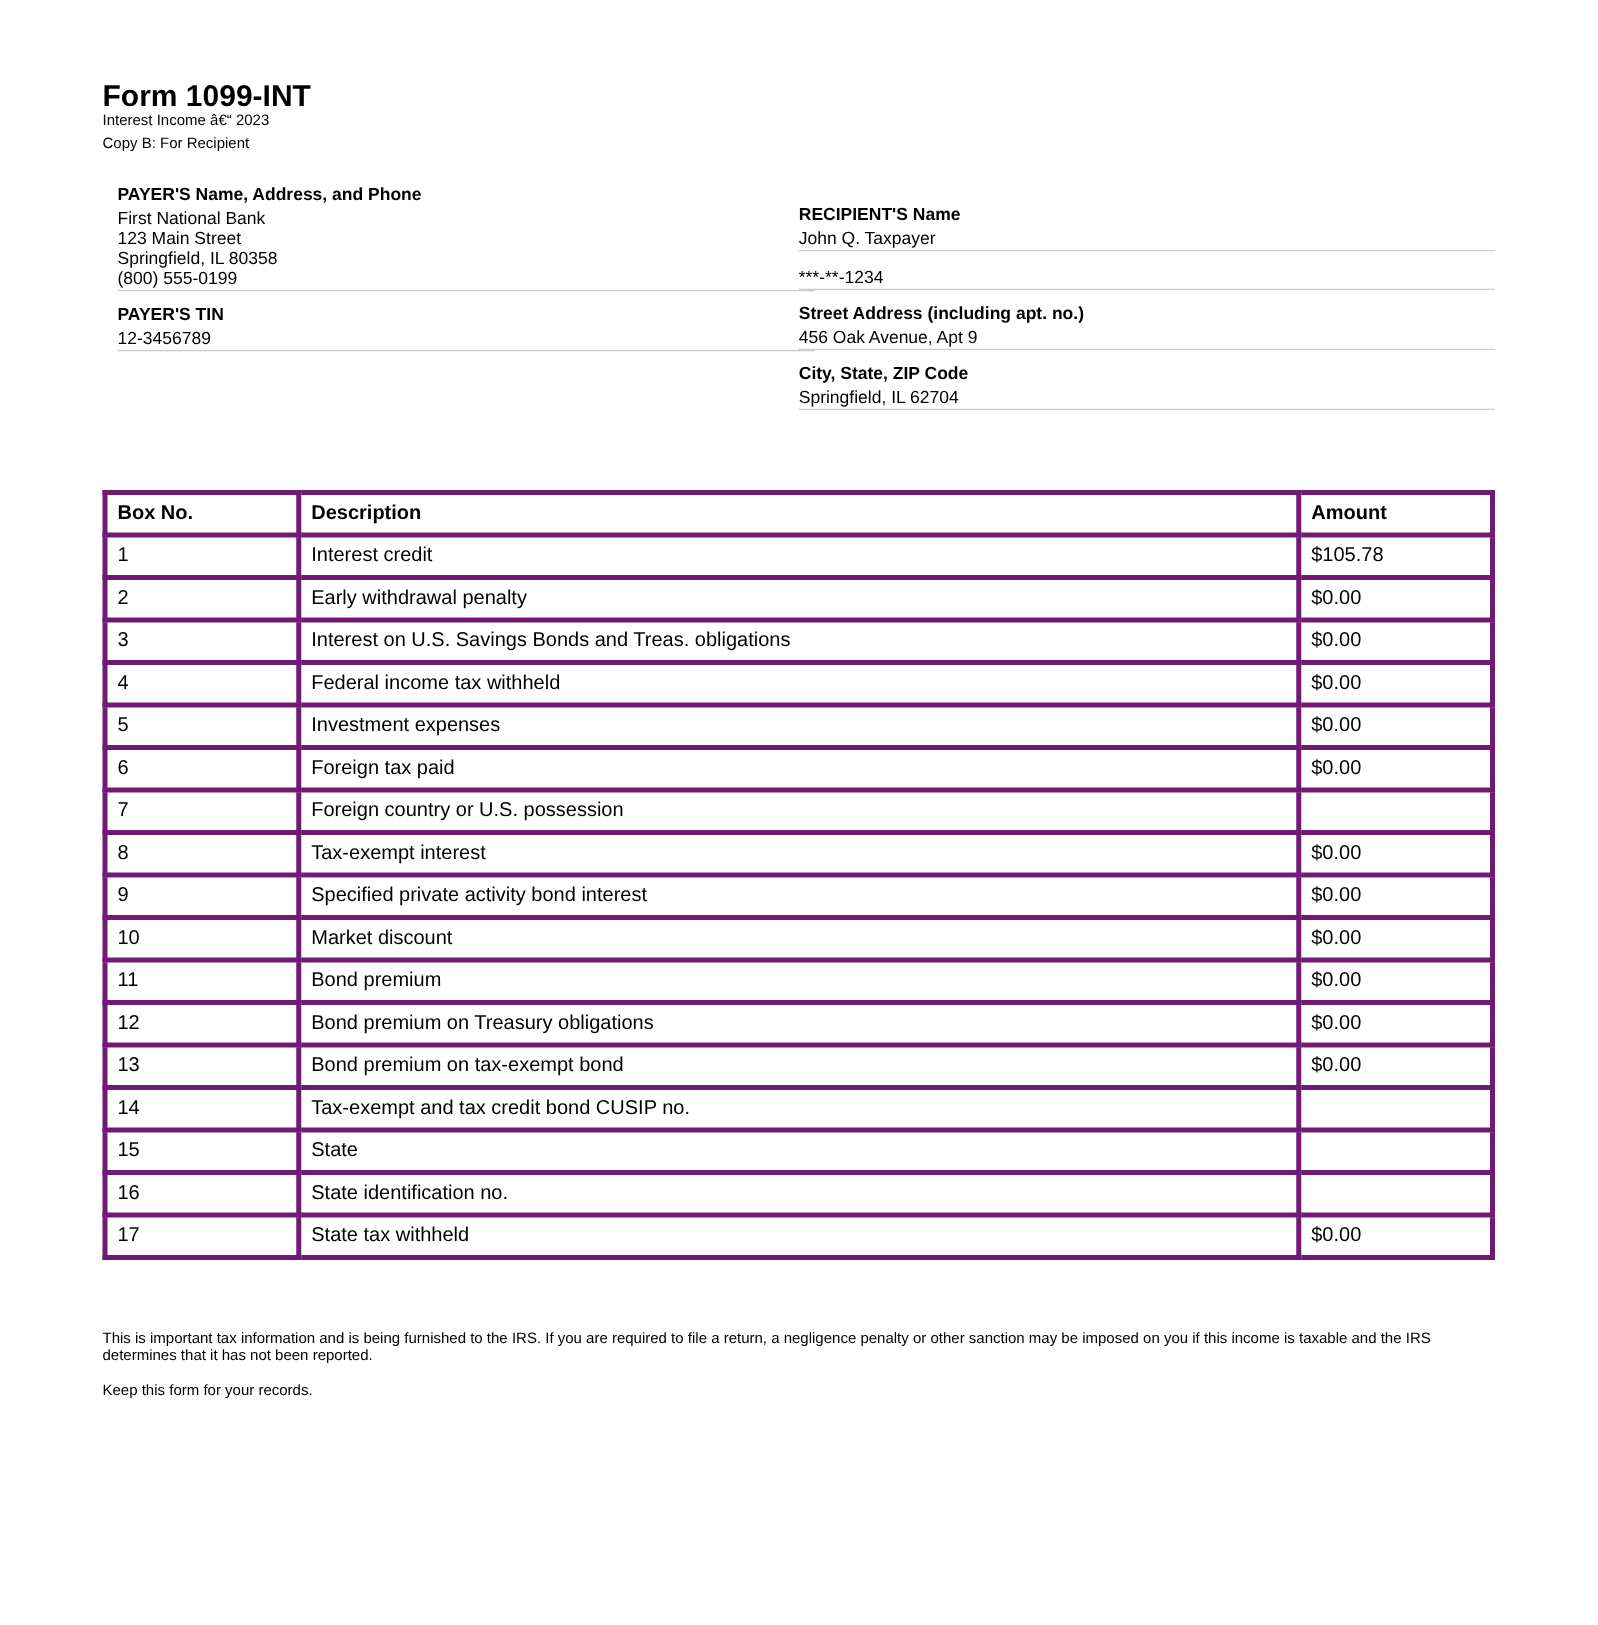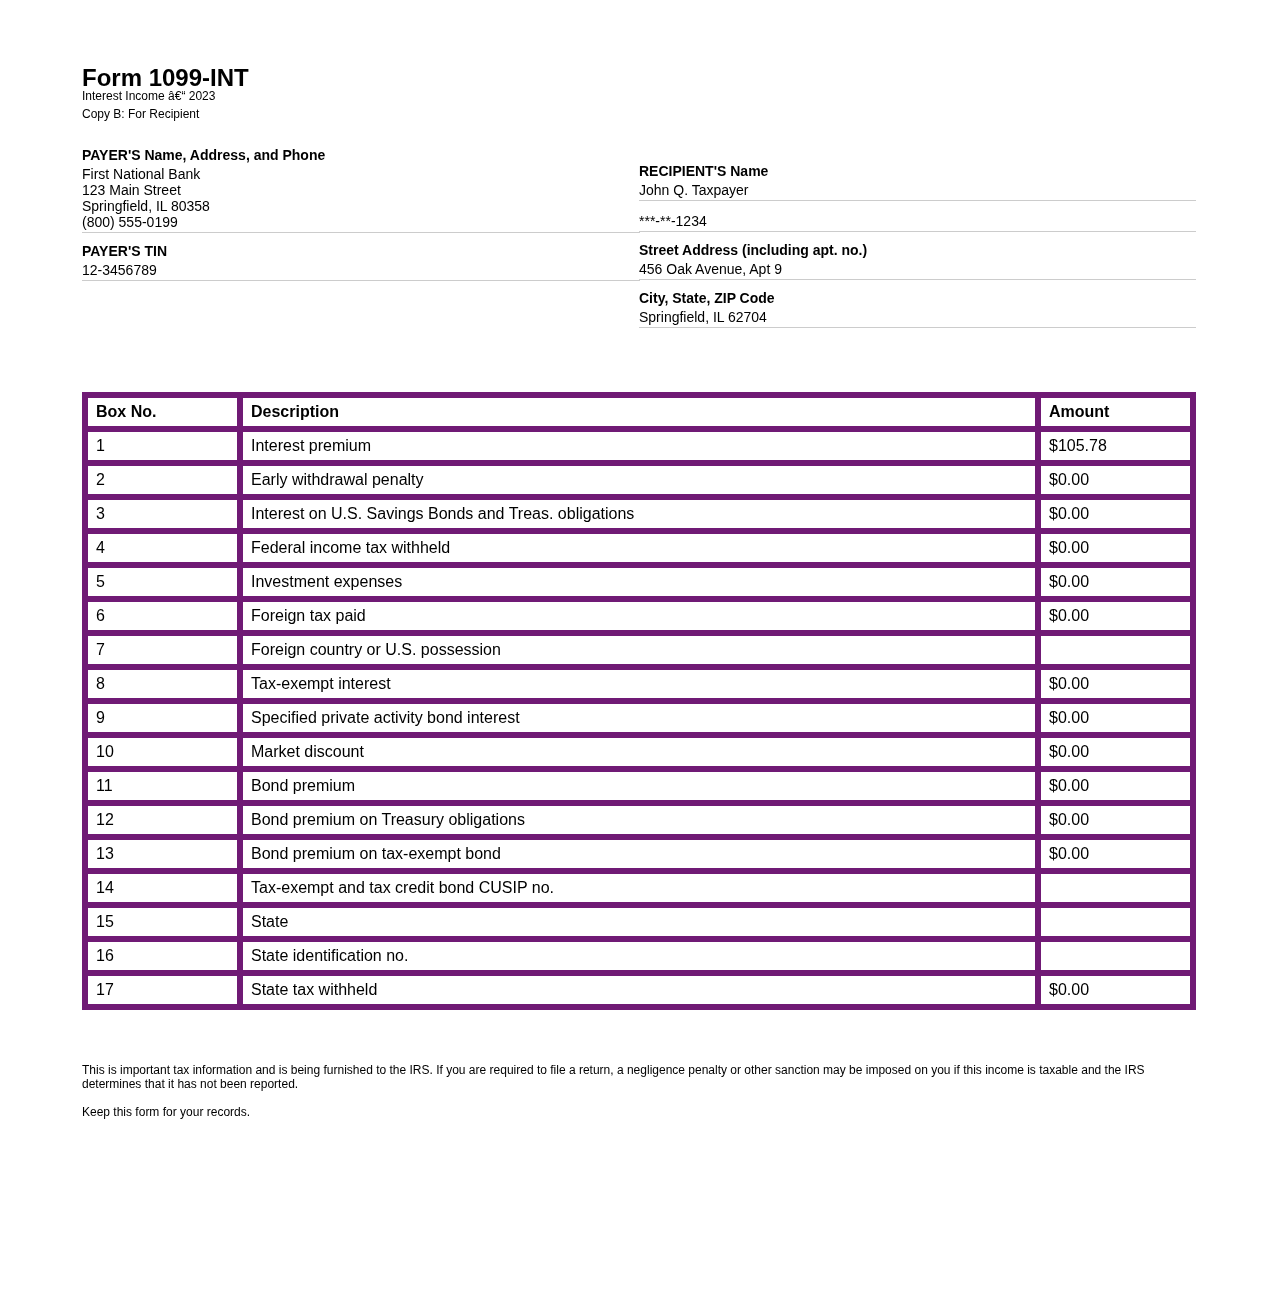--- a/index.html
+++ b/index.html
@@ -12,21 +12,21 @@
     position: absolute; top: 64px; left: 0;
     font-size: 24px; font-weight: bold; margin: 0; line-height: 28px;
   }
   .subtitle {
     position: absolute; top: 87px; left: 0;
     font-size: 12px; line-height: 18px;
   }
   .party {
     position: absolute; top: 147px; width: 557px;
   }
-  .party.payer { left: 0; width: 558px; }
+  .party.payer { left: 12px; width: 558px; }
   .party.recipient { left: 557px; margin-top: 16px; }
   .field {
     border-bottom: 1px solid #cccccc;
     padding-bottom: 2px;
     margin-bottom: 10px;
   }
   .party.payer .field { width: 558px; }
   .field-label {
     font-size: 14px; font-weight: bold; line-height: 17px;
     padding-top: 0;
@@ -34,21 +34,21 @@
   .field-value {
     font-size: 14px; line-height: 16px; padding-top: 2px;
   }
   .payer .field-value { line-height: 16px; }
   table.boxes {
     position: absolute; top: 392px; left: 0;
     width: 1114px; border-collapse: collapse;
     font-size: 16px;
   }
   table.boxes th, table.boxes td {
-    border: 6px solid #701a75;
+    border: 4px solid #701a75;
     height: 34px; padding: 0 8px; text-align: left;
     vertical-align: middle; box-sizing: border-box;
   }
   table.boxes th { font-weight: bold; }
   col.c1 { width: 155px; }
   col.c3 { width: 155px; }
   .notice {
     position: absolute; top: 1063px; left: 0; width: 1090px;
     font-size: 12px; line-height: 14px;
   }
@@ -105,21 +105,21 @@
     <thead>
       <tr>
         <th>Box No.</th>
         <th>Description</th>
         <th>Amount</th>
       </tr>
     </thead>
     <tbody id="box-rows">
         <tr>
           <td>1</td>
-          <td>Interest premium</td>
+          <td>Interest credit</td>
           <td>$105.78</td>
         </tr>
         <tr>
           <td>2</td>
           <td>Early withdrawal penalty</td>
           <td>$0.00</td>
         </tr>
         <tr>
           <td>3</td>
           <td>Interest on U.S. Savings Bonds and Treas. obligations</td>

